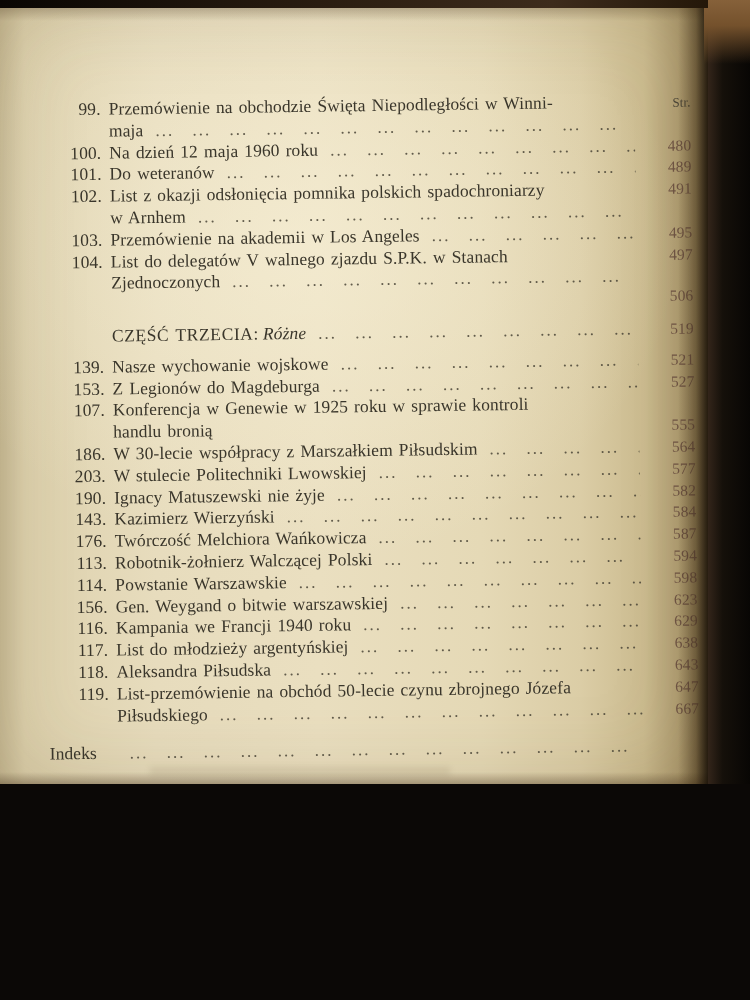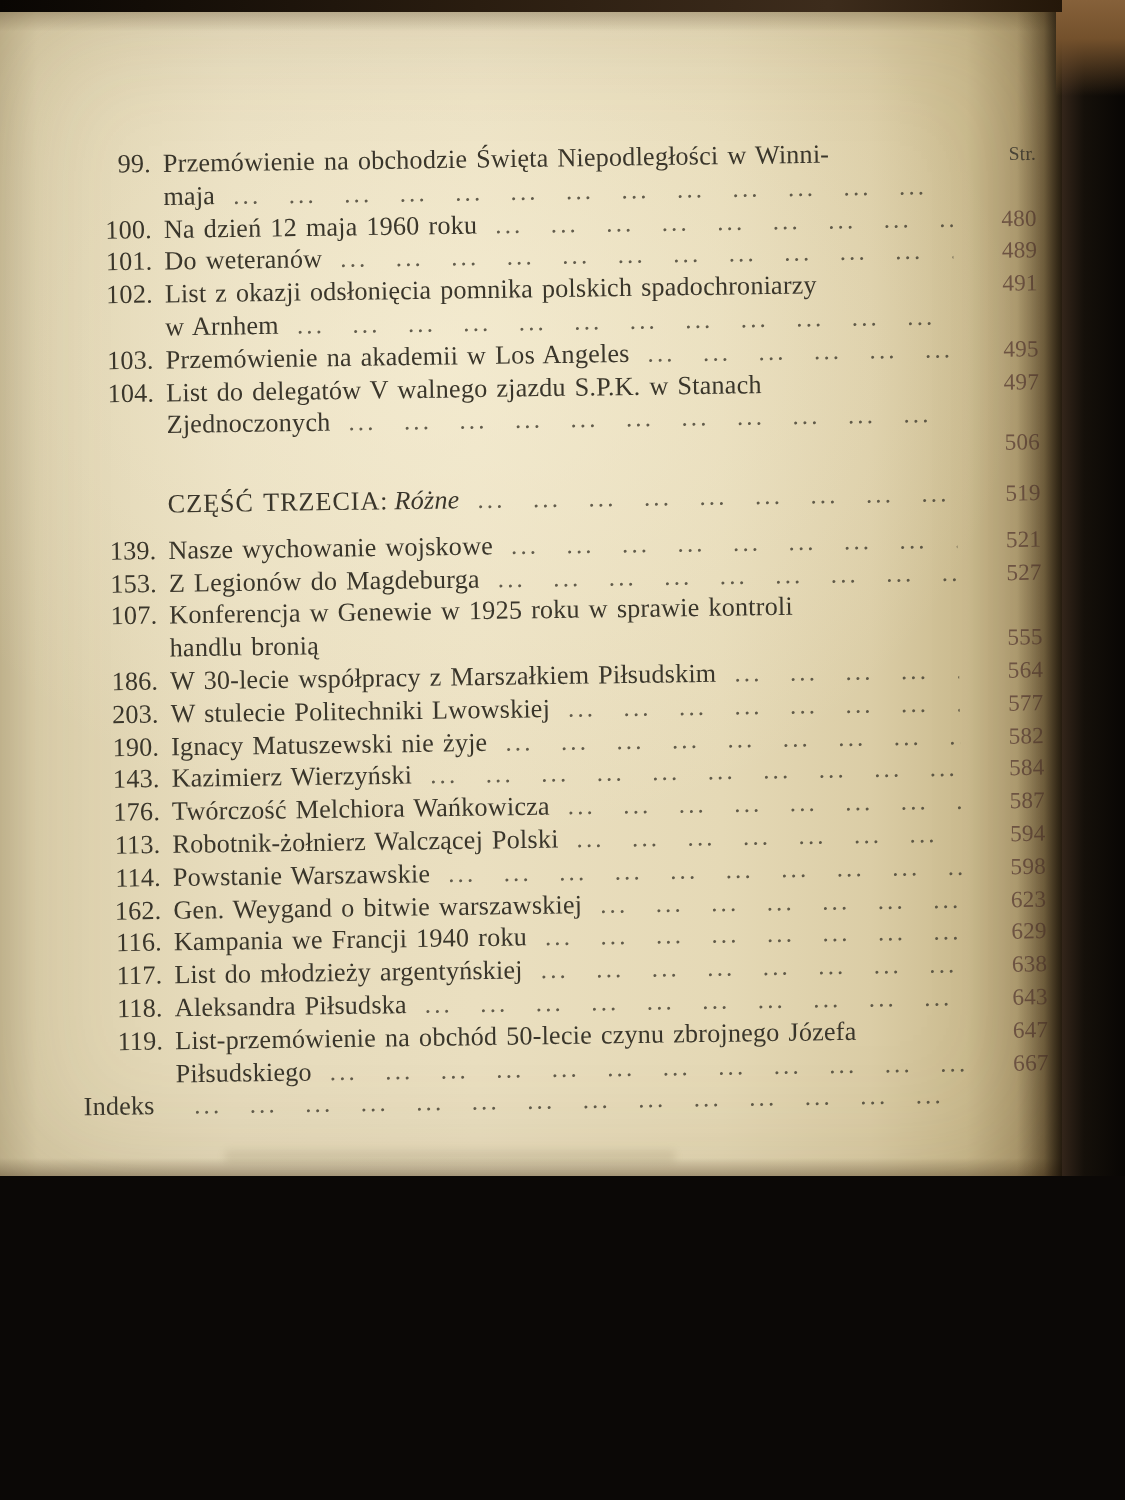--- a/index.html
+++ b/index.html
@@ -76,21 +76,21 @@
     word-spacing: 1.5px;
   }
   .line {
     display: flex; align-items: baseline;
     height: 21.8px; overflow: visible;
   }
   .num {
     flex: 0 0 60px; width: 60px; margin-right: 8px;
     text-align: right; white-space: nowrap;
   }
-  .num.left { text-align: center; }
+  .num.left { text-align: left; margin-top: 16px; }
   .txt { flex: 0 0 auto; white-space: nowrap; overflow: hidden; }
   .noleader .txt { flex: 1 1 auto; min-width: 0; }
   .leader {
     flex: 1 1 auto; min-width: 0;
     overflow: hidden; white-space: nowrap;
     margin: 0 10px 0 12px;
     font-size: 17px; letter-spacing: 2px; word-spacing: 12px;
     color: #4a4537; opacity: 0.85;
   }
   .pnum {
@@ -257,21 +257,21 @@
       </div>
 
       <div class="line">
         <span class="num">114.</span>
         <span class="txt">Powstanie Warszawskie</span>
         <span class="leader">... ... ... ... ... ... ... ... ... ... ... ... ... ... ... ... ... ... ... ... ... ... ... ...</span>
         <span class="pnum">598</span>
       </div>
 
       <div class="line">
-        <span class="num">162.</span>
+        <span class="num">156.</span>
         <span class="txt">Gen. Weygand o bitwie warszawskiej</span>
         <span class="leader">... ... ... ... ... ... ... ... ... ... ... ... ... ... ... ... ... ... ... ... ... ... ... ...</span>
         <span class="pnum">623</span>
       </div>
 
       <div class="line">
         <span class="num">116.</span>
         <span class="txt">Kampania we Francji 1940 roku</span>
         <span class="leader">... ... ... ... ... ... ... ... ... ... ... ... ... ... ... ... ... ... ... ... ... ... ... ...</span>
         <span class="pnum">629</span>

